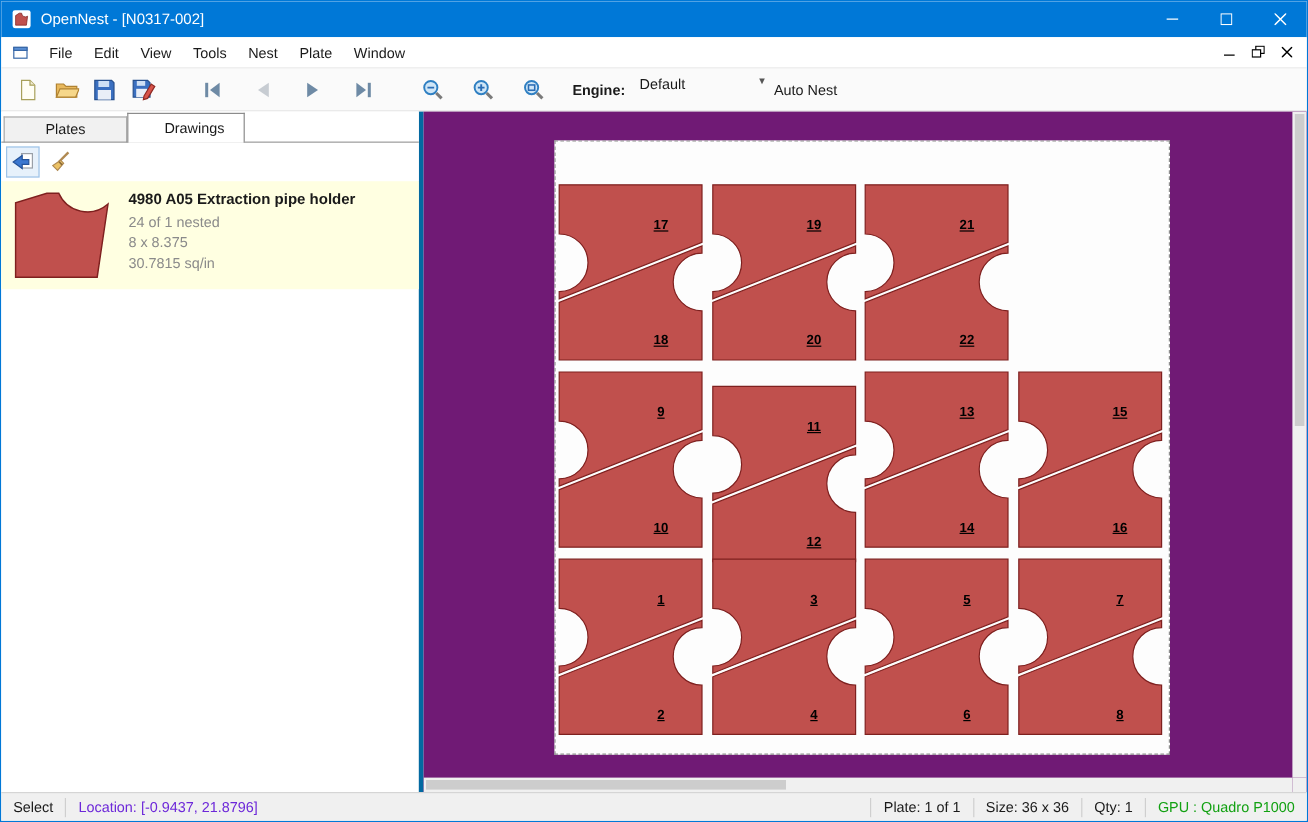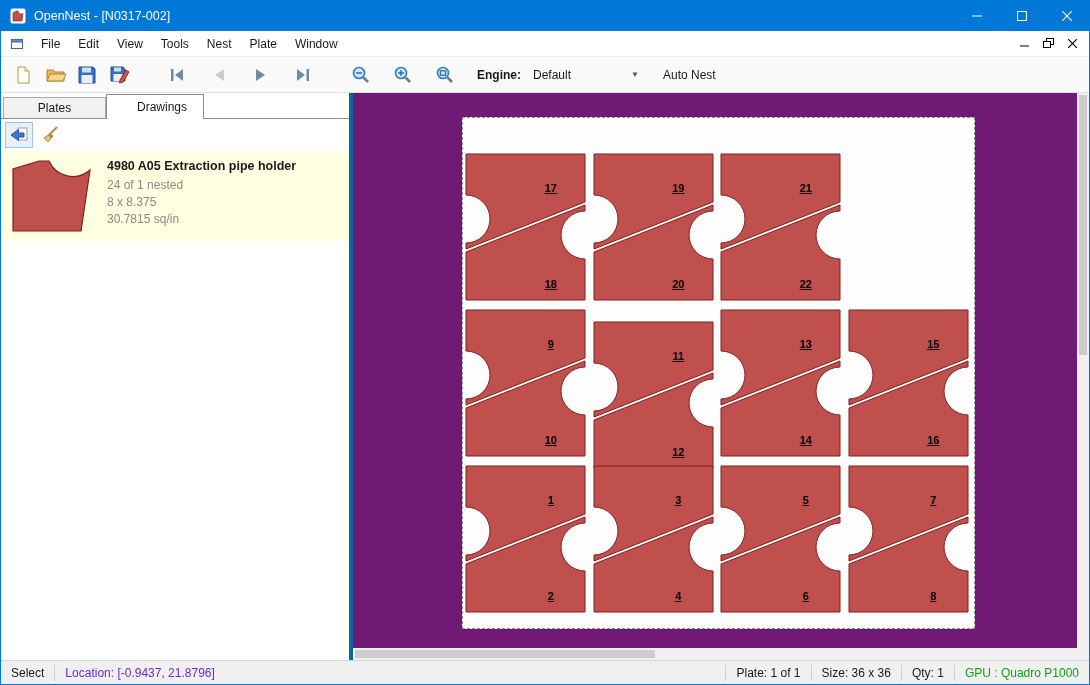--- a/index.html
+++ b/index.html
@@ -20,24 +20,24 @@
   .menu-item { padding:4px 9px; font-size:12px; }
   .menubar .spacer { flex:1; }
   .mdi-btn { width:22px; height:20px; display:flex; align-items:center; justify-content:center; color:#000; margin-right:2px; font-size:11px; }
 
   
   .toolbar { height:37px; display:flex; align-items:center; background:#fafafa; border-top:1px solid #ececec; border-bottom:1px solid #e0e0e0; flex:0 0 auto; padding-left:6px; }
   .tbtn { width:32px; height:30px; display:flex; align-items:center; justify-content:center; }
   .tgap { width:26px; }
   .tgap-sm { width:10px; }
   .engine-label { font-weight:bold; margin:0 6px 0 16px; }
-  .engine-select { display:flex; align-items:center; width:118px; height:24px; padding:0 6px; }
+  .engine-select { display:flex; width:118px; height:24px; padding:0 6px; }
   .engine-select .val { flex:1; }
   .chev { font-size:8px; color:#555; }
-  .autonest { margin-left:18px; }
+  .autonest { }
 
   
   .main { flex:1; display:flex; min-height:0; }
   .left-panel { width:352px; background:#fff; border-right:4px solid #0369a1; display:flex; flex-direction:column; }
   .tabstrip { display:flex; align-items:flex-end; height:26px; padding-left:2px; background:#fff; }
   .tab { height:22px; padding:3px 30px 0; border:1px solid #ababab; border-bottom:none; background:#f1f1f1; font-size:12px; text-align:center; }
   .tab.active { height:25px; background:#fff; border-color:#8c8c8c; padding-top:5px; position:relative; z-index:2; }
   .tab-underline { height:1px; background:#8c8c8c; margin-top:-1px; }
   .panel-toolbar { height:32px; display:flex; align-items:center; padding:3px 4px; gap:4px; background:#fff; }
   .ptbtn { width:28px; height:26px; display:flex; align-items:center; justify-content:center; border:1px solid transparent; }

